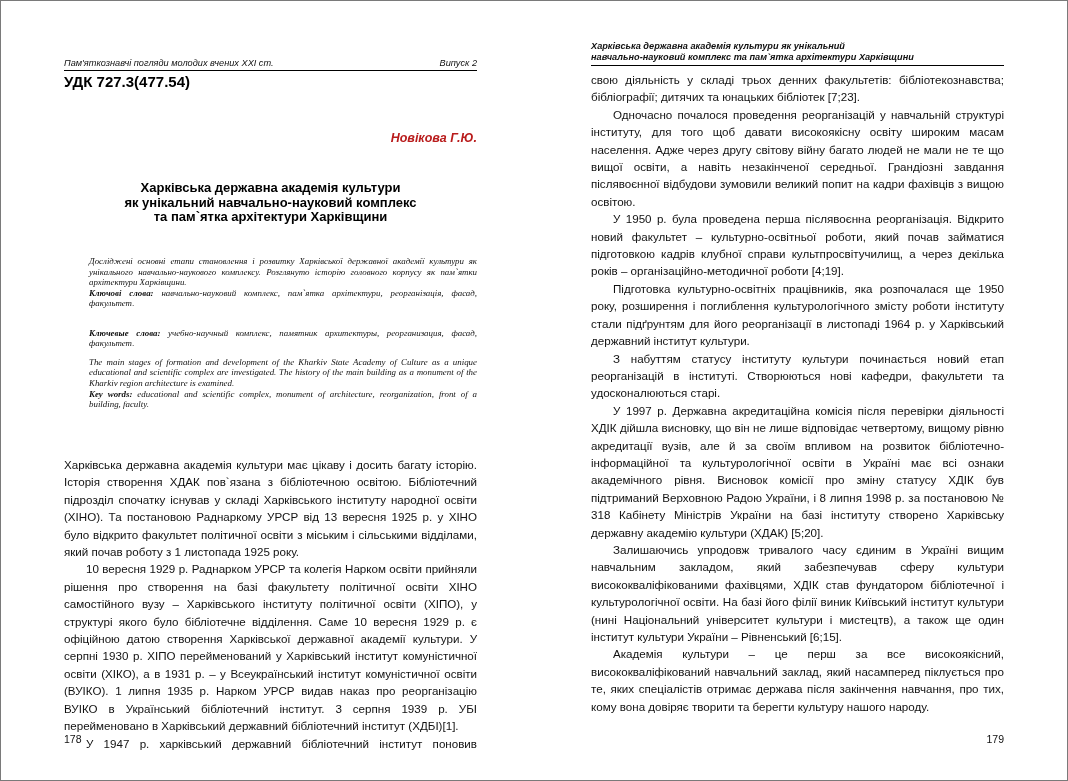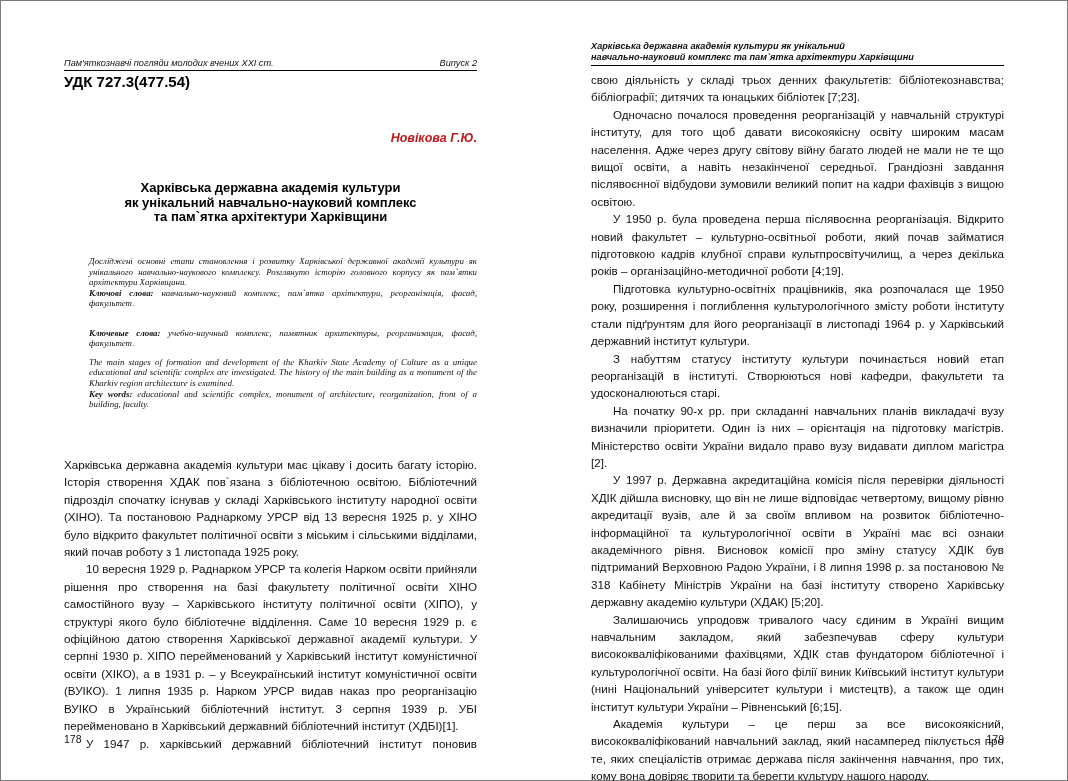--- a/index.html
+++ b/index.html
@@ -69,21 +69,20 @@
     <div class="run-head">
       <div>Харківська державна академія культури як унікальний</div>
       <div>навчально-науковий комплекс та пам`ятка архітектури Харківщини</div>
     </div>
     <div class="body">
       <p class="noind">свою діяльність у складі трьох денних факультетів: бібліотекознавства; бібліографії; дитячих та юнацьких бібліотек [7;23].</p>
       <p>Одночасно почалося проведення реорганізацій у навчальній структурі інституту, для того щоб давати високоякісну освіту широким масам населення. Адже через другу світову війну багато людей не мали не те що вищої освіти, а навіть незакінченої середньої. Грандіозні завдання післявоєнної відбудови зумовили великий попит на кадри фахівців з вищою освітою.</p>
       <p>У 1950 р. була проведена перша післявоєнна реорганізація. Відкрито новий факультет – культурно-освітньої роботи, який почав займатися підготовкою кадрів клубної справи культпросвітучилищ, а через декілька років – організаційно-методичної роботи [4;19].</p>
       <p>Підготовка культурно-освітніх працівників, яка розпочалася ще 1950 року, розширення і поглиблення культурологічного змісту роботи інституту стали підґрунтям для його реорганізації в листопаді 1964 р. у Харківський державний інститут культури.</p>
       <p>З набуттям статусу інституту культури починається новий етап реорганізацій в інституті. Створюються нові кафедри, факультети та удосконалюються старі.</p>
-      <p>На початку 90-х рр. при складанні навчальних планів викладачі вузу визначили пріоритети. Один із них – орієнтація на підготовку магістрів. Міністерство освіти України видало право вузу видавати диплом магістра [2].</p>
       <p>У 1997 р. Державна акредитаційна комісія після перевірки діяльності ХДІК дійшла висновку, що він не лише відповідає четвертому, вищому рівню акредитації вузів, але й за своїм впливом на розвиток бібліотечно-інформаційної та культурологічної освіти в Україні має всі ознаки академічного рівня. Висновок комісії про зміну статусу ХДІК був підтриманий Верховною Радою України, і 8 липня 1998 р. за постановою № 318 Кабінету Міністрів України на базі інституту створено Харківську державну академію культури (ХДАК) [5;20].</p>
       <p>Залишаючись упродовж тривалого часу єдиним в Україні вищим навчальним закладом, який забезпечував сферу культури висококваліфікованими фахівцями, ХДІК став фундатором бібліотечної і культурологічної освіти. На базі його філії виник Київський інститут культури (нині Національний університет культури і мистецтв), а також ще один інститут культури України – Рівненський [6;15].</p>
       <p>Академія культури – це перш за все високоякісний, висококваліфікований навчальний заклад, який насамперед піклується про те, яких спеціалістів отримає держава після закінчення навчання, про тих, кому вона довіряє творити та берегти культуру нашого народу.</p>
 
     </div>
     <div class="pnum">179</div>
   </div>
 
 </div>
 

